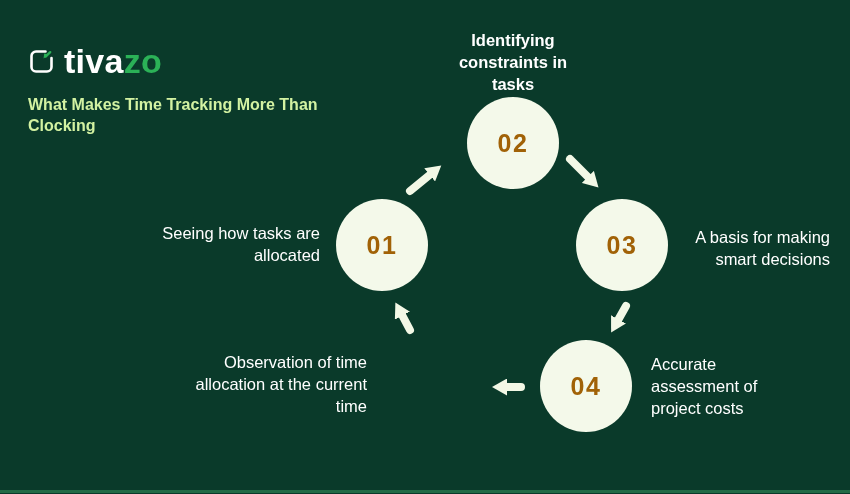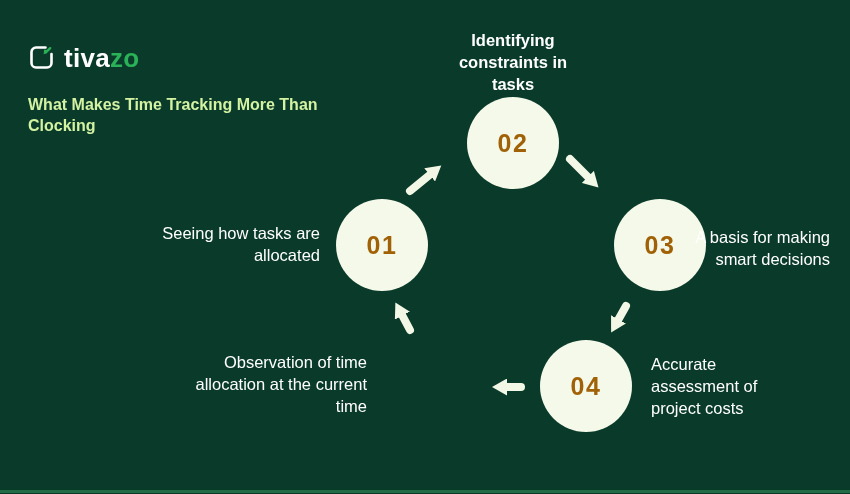--- a/index.html
+++ b/index.html
@@ -4,37 +4,37 @@
 <style>
   html,body { margin:0; padding:0; }
   .canvas {
     position:relative; width:850px; height:494px;
     background:#0a3a2a; overflow:hidden;
     font-family:"Liberation Sans", sans-serif;
   }
   
   .logo { position:absolute; left:28px; top:44px; display:flex; align-items:center; gap:9px; }
   .logo-mark { width:27px; height:27px; display:block; }
-  .logo-text { font-size:26px; font-weight:700; color:#ffffff; letter-spacing:0.3px; line-height:1; }
+  .logo-text { font-size:34px; font-weight:700; color:#ffffff; letter-spacing:0.3px; line-height:1; }
   .logo-text .accent { color:#2bb157; }
   
   .page-title {
     position:absolute; left:28px; top:94px; width:300px;
     font-size:16px; font-weight:700; color:#d3f2a2; line-height:1.32;
   }
   
   .circle {
     position:absolute; width:92px; height:92px; border-radius:50%;
     background:#f4f9ea; color:#a16207;
     display:flex; align-items:center; justify-content:center;
     font-size:25px; font-weight:700; letter-spacing:1.5px;
   }
   .circle-01 { left:336px; top:199px;text-align:center; }
   .circle-02 { left:467px; top:97px;  }
-  .circle-03 { left:614px; top:199px; }
+  .circle-03 { left:576px; top:199px; }
   .circle-04 { left:540px; top:340px; }
   .circle-05 { left:383px; top:341px; }
   
   .step-label { position:absolute; color:#ffffff; font-size:16.5px; line-height:1.33; }
   .label-02 { left:448px; top:30px;  width:130px; text-align:center; font-weight:700; }
   .label-03 { left:680px; top:227px; width:150px; text-align:right;  }
   .label-04 { left:651px; top:354px; width:140px; text-align:left;  }
   .label-05 { right:483px; top:352px; width:195px; text-align:right; }
   .label-01 { right:530px; top:223px; width:170px; text-align:right; }
   

